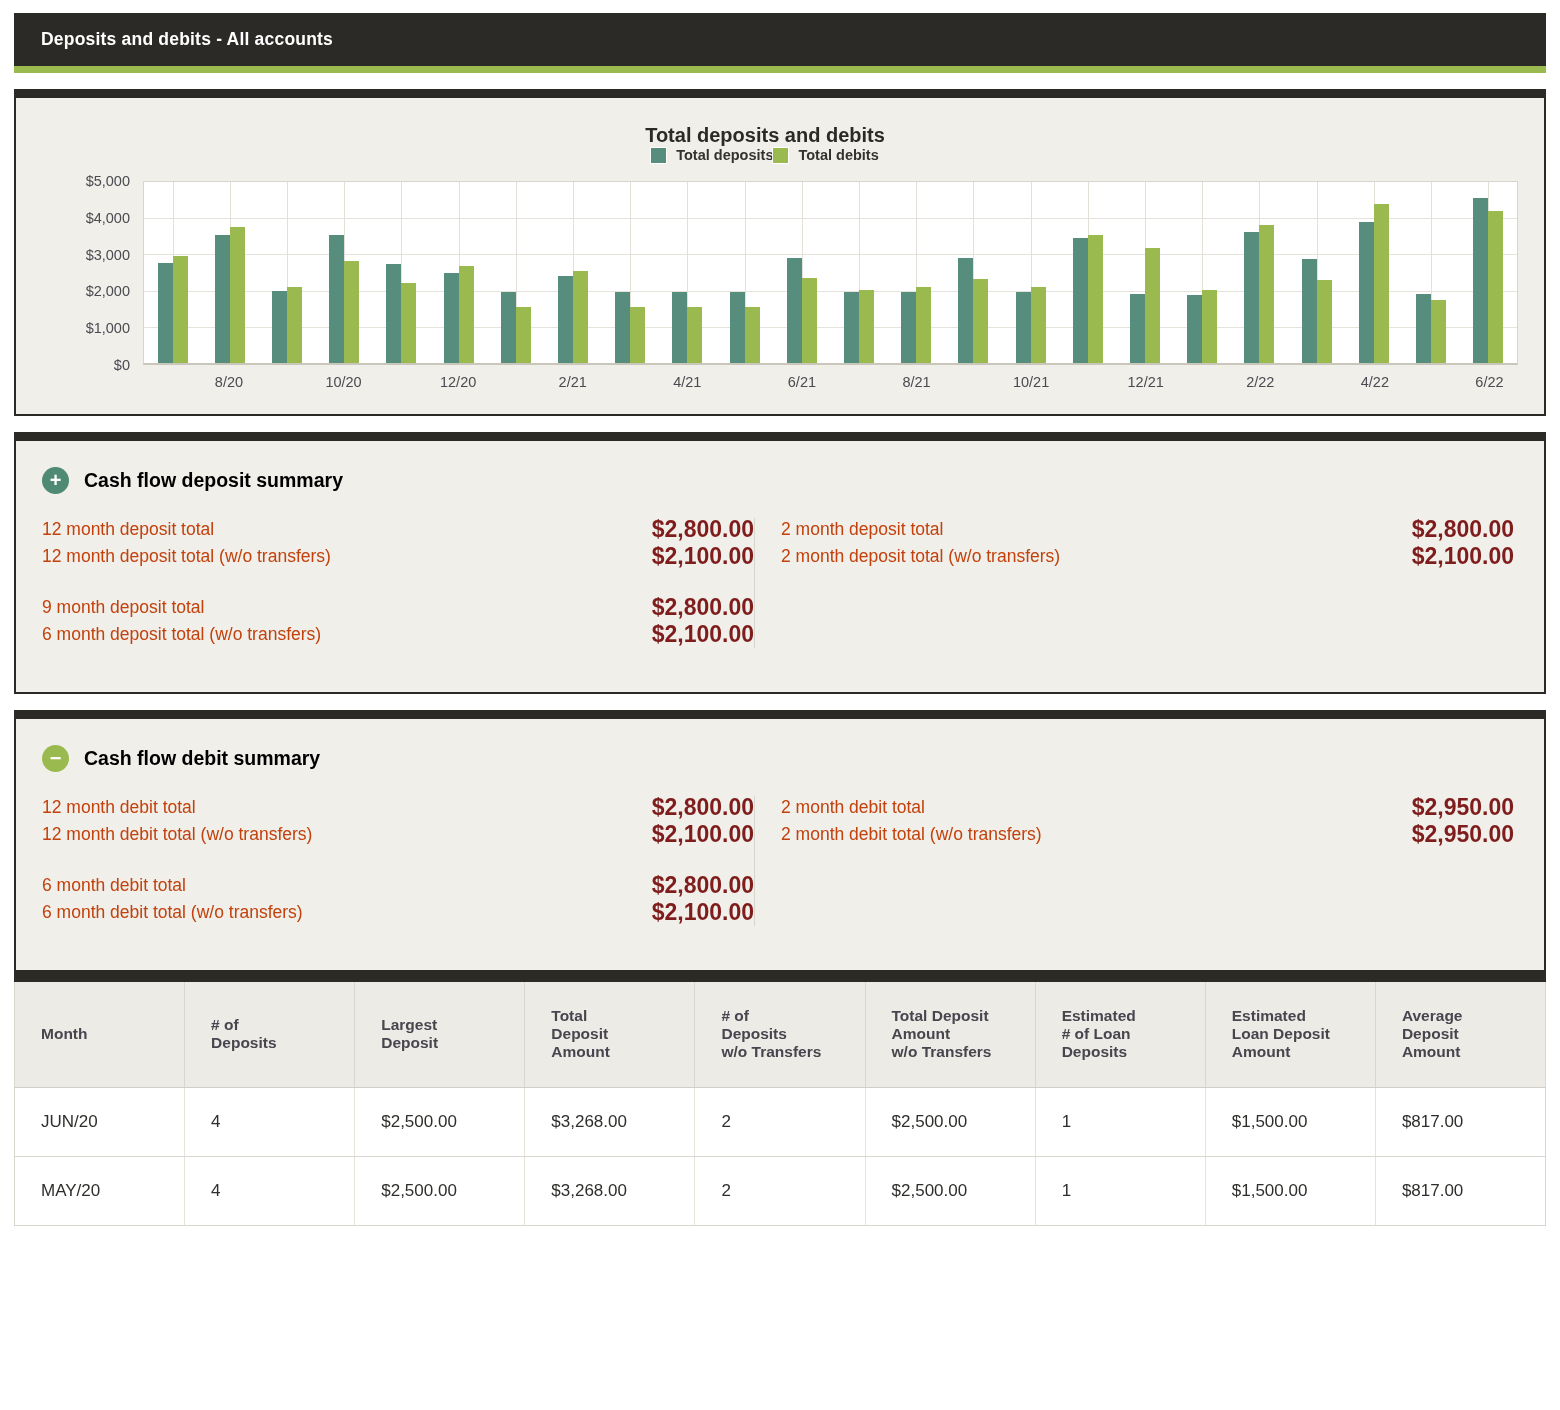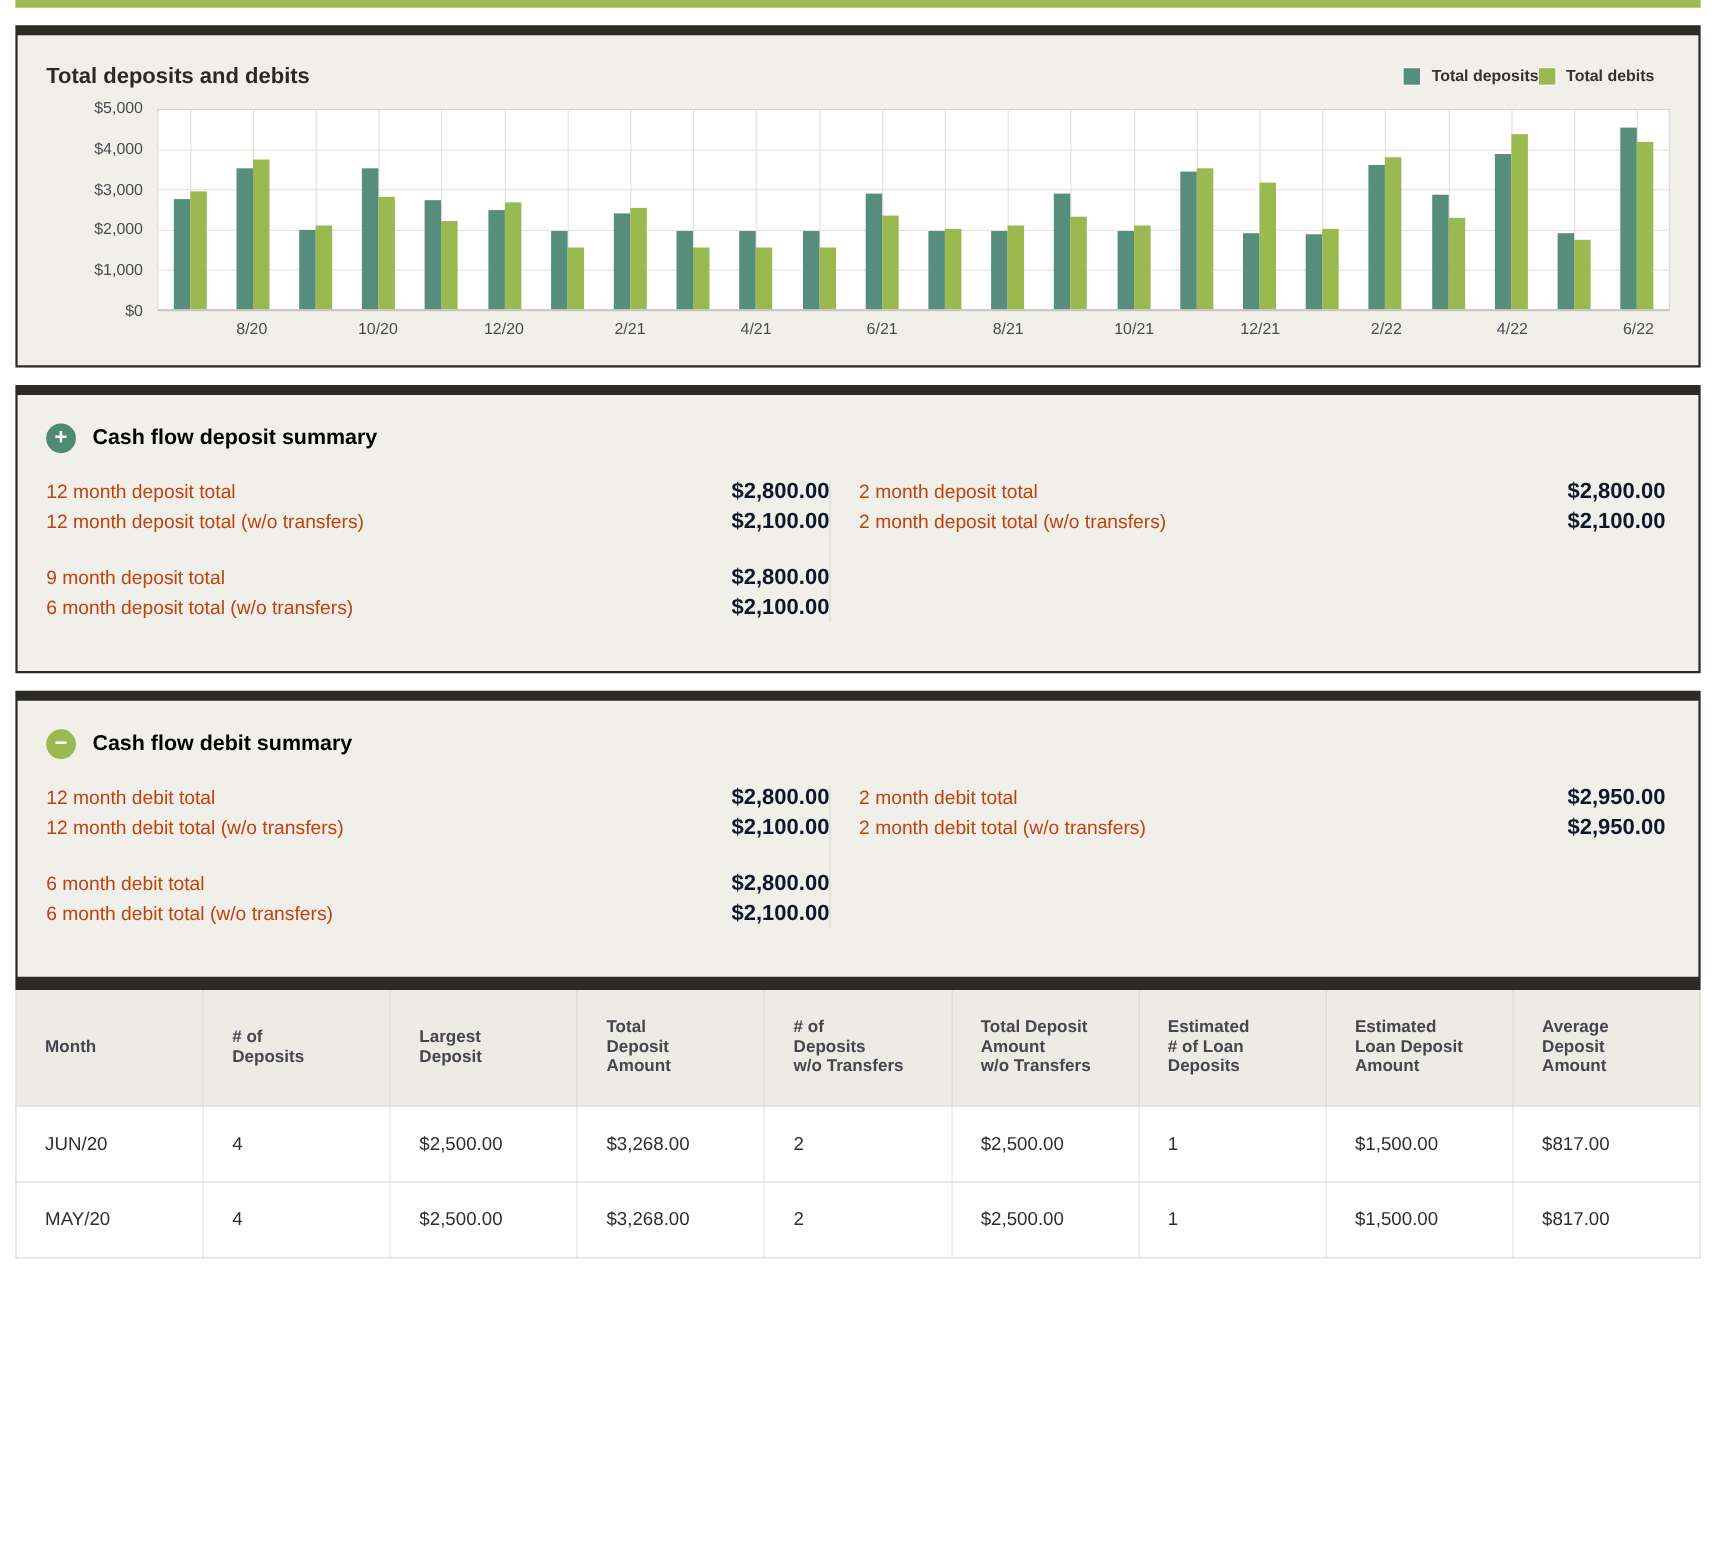--- a/index.html
+++ b/index.html
@@ -35,21 +35,22 @@
     border: 2px solid #2b2a27;
     border-top: 9px solid #2b2a27;
   }
 
   
   .chart-panel { padding: 0 0 10px 0; }
   .chart-header {
     display: flex;
     justify-content: space-between;
     align-items: center;
-    padding: 26px 40px 4px 26px;
+    padding: 26px 40px 4px 10px;
+    flex-direction: column;
   }
   .chart-title { font-size: 20px; font-weight: 700; color: #2b2a27; }
   .legend { display: flex; }
   .legend-item { display: flex; align-items: center; gap: 10px; font-size: 14.5px; font-weight: 700; color: #33322f; cursor: default; }
   .legend-swatch { width: 15px; height: 15px; display: inline-block; box-shadow: 0 0 0 1px rgba(255,255,255,.9); }
 
   .chart-area { display: flex; margin: 14px 26px 0 0; }
   .y-axis { width: 127px; position: relative; height: 184px; }
   .y-tick {
     position: absolute; right: 0; transform: translateY(-50%);
@@ -89,21 +90,21 @@
   .toggle-icon.plus { background: #4e8a74; }
   .toggle-icon.minus { background: #9aba4f; }
   .summary-title { font-size: 19.5px; font-weight: 700; color: #000000; }
   .summary-body { display: flex; margin-top: 22px; }
   .sum-col-left { width: 712px; }
   .sum-divider { width: 1px; background: #d8d5cd; margin-top: 2px; }
   .sum-col-right { flex: 1; padding-left: 26px; }
   .sum-group + .sum-group { margin-top: 24px; }
   .sum-row { display: flex; justify-content: space-between; line-height: 27px; }
   .sum-label { font-size: 17.5px; color: #c2410c; }
-  .sum-value { font-size: 20px; font-weight: 700; color: #0f172a; }
+  .sum-value { font-size: 23px; font-weight: 700; color: #7f1d1d; }
 
   
   .table-title { margin: 27px 0 15px 7px; font-size: 17.5px; font-weight: 700; color: #2b2a27; }
   .history-wrap { border-top: 10px solid #2b2a27; }
   table { width: 100%; border-collapse: collapse; table-layout: fixed; }
   th {
     background: #edebe6;
     font-size: 15.5px; font-weight: 700; color: #47464e;
     text-align: left; vertical-align: middle;
     padding: 22px 10px 22px 26px;
@@ -122,20 +123,23 @@
     border-left: 1px solid #e6e3dc;
   }
   th:first-child, td:first-child { border-left: 1px solid #d9d6cf; }
   th:last-child, td:last-child { border-right: 1px solid #d9d6cf; }
 </style>
 </head>
 <body>
 
 <div class="frame">
 
+  <div class="page-header">
+    <span>Deposits and debits - All accounts</span>
+  </div>
   <div class="accent-strip"></div>
 
   <section class="panel chart-panel">
     <div class="chart-header">
       <div class="chart-title">Total deposits and debits</div>
       <div class="legend">
           <div class="legend-item">
             <span class="legend-swatch" style="background: rgb(87, 141, 124);"></span>
             <span>Total deposits</span>
           </div>

